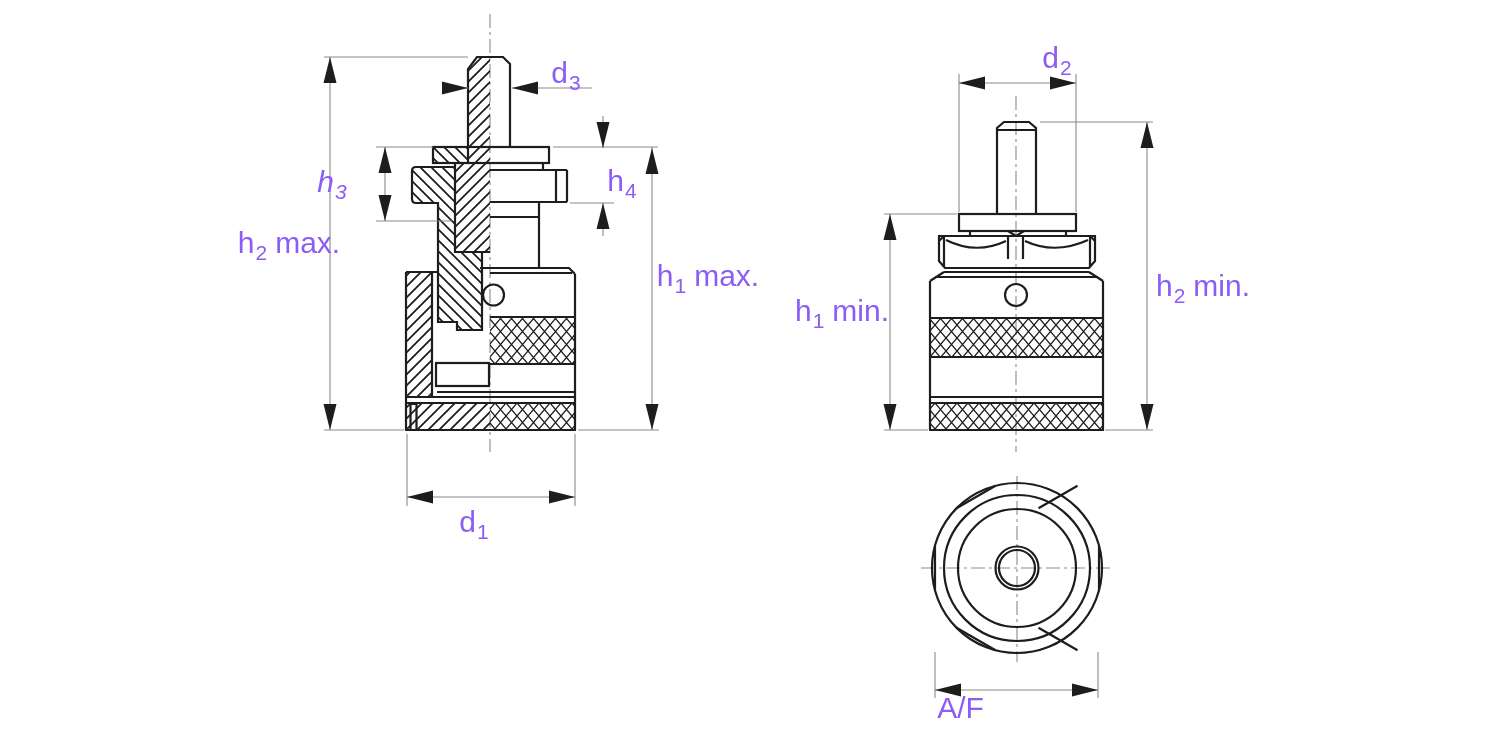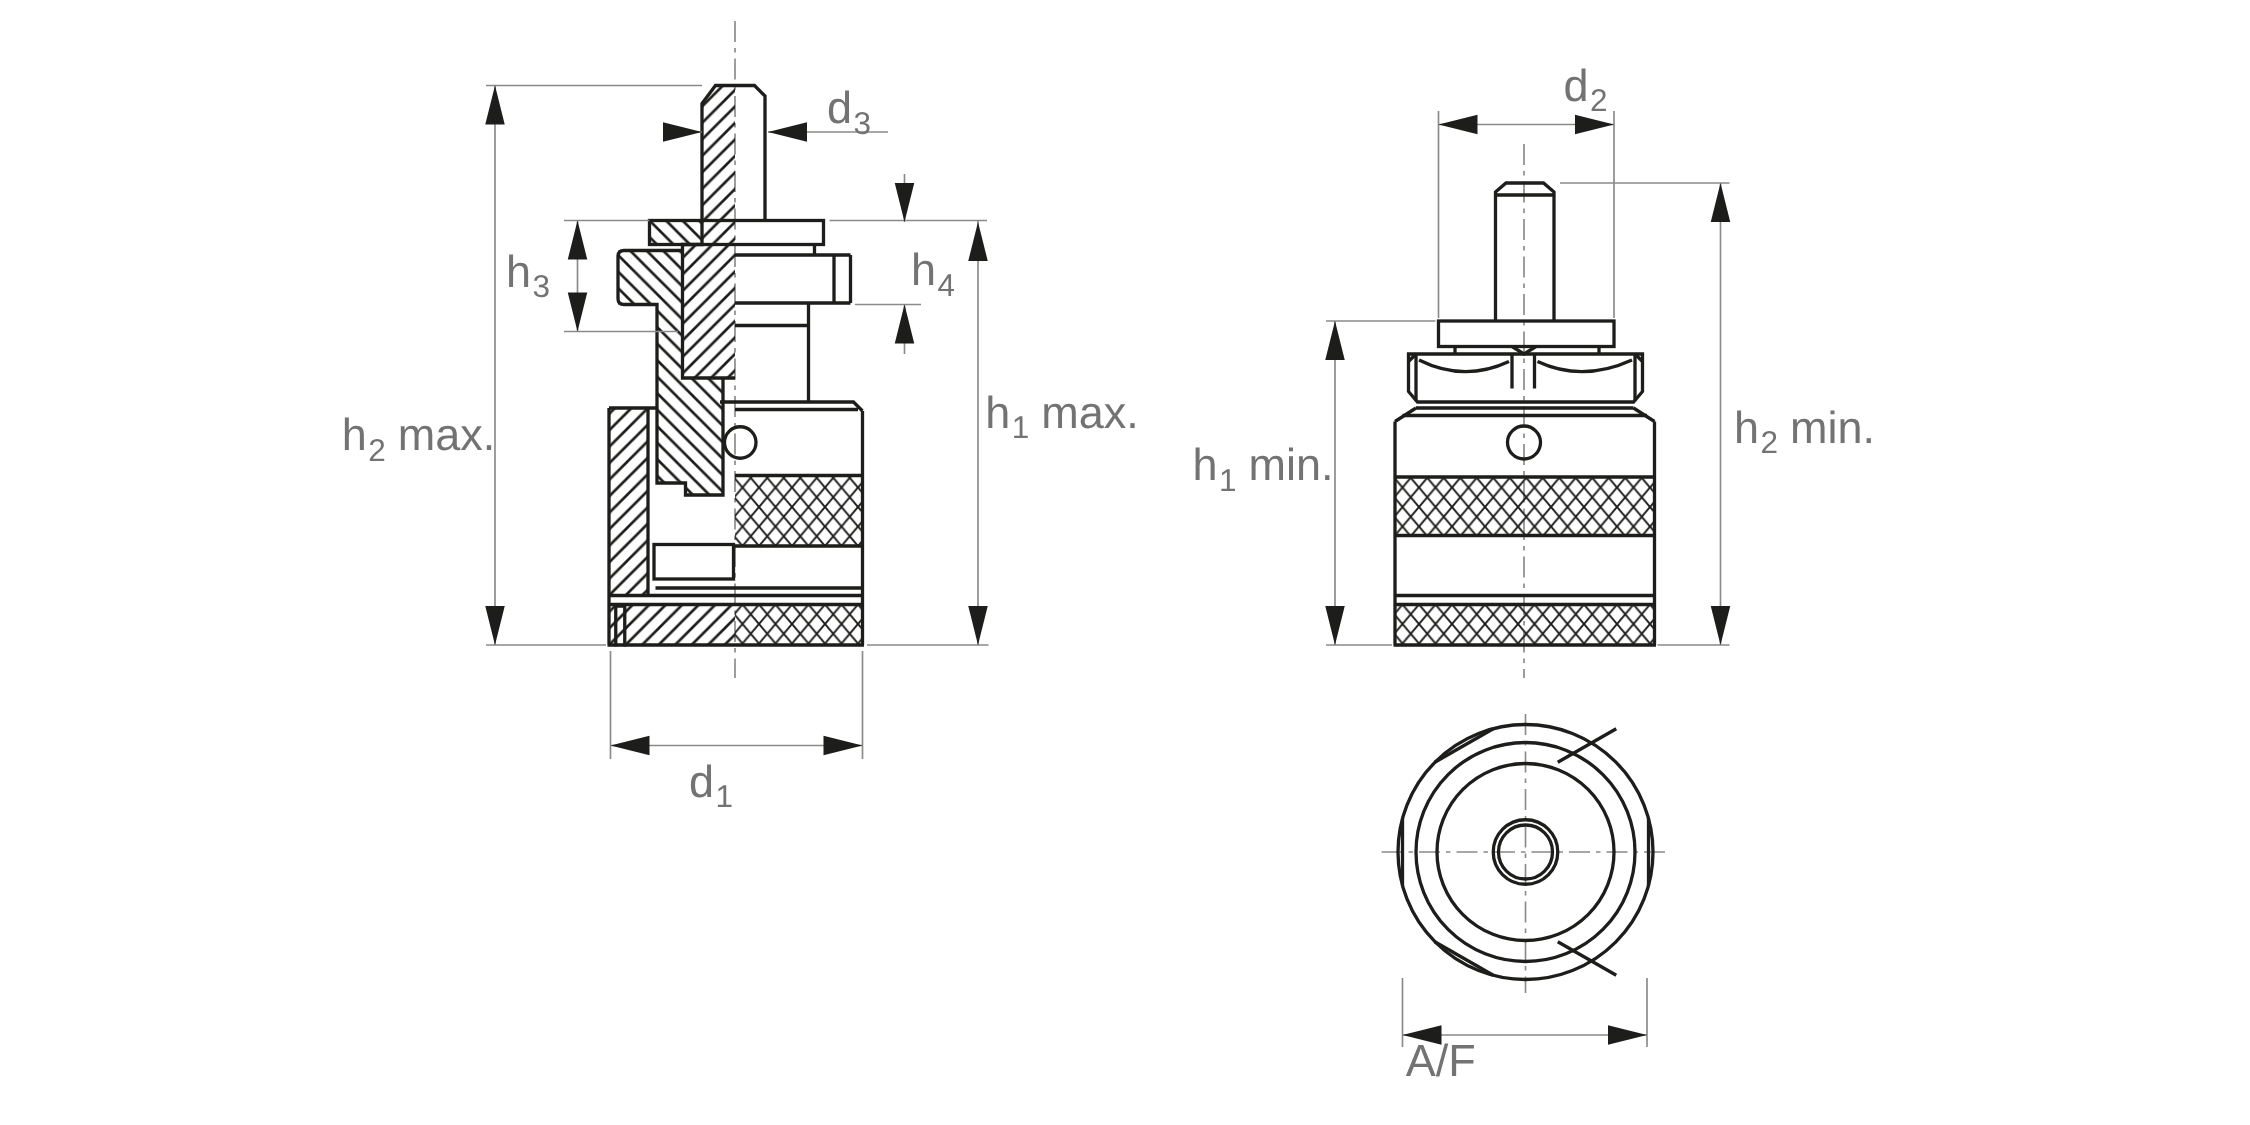--- a/index.html
+++ b/index.html
@@ -3,21 +3,21 @@
 <meta charset="utf-8">
 <style>
   html,body{margin:0;padding:0;background:#ffffff;}
   .stage{position:relative;width:1500px;height:750px;background:#ffffff;overflow:hidden;
          font-family:"Liberation Sans",sans-serif;}
   .stage svg{position:absolute;left:0;top:0;}
   .o{stroke:#1d1d1b;stroke-width:2.2;fill:none;stroke-linejoin:miter;stroke-linecap:butt;}
   .d{stroke:#8a8a8a;stroke-width:1.1;fill:none;}
   .cl{stroke:#8a8a8a;stroke-width:1.1;fill:none;stroke-dasharray:14 4 3 4;}
   .arr{fill:#1d1d1b;stroke:none;}
-  .dim-label{position:absolute;transform:translate(-50%,-50%);font-size:30px;color:#737373;
+  .dim-label{position:absolute;transform:translate(-50%,-50%);font-size:30px;color:#8b5cf6;
              white-space:nowrap;line-height:1;}
   .dim-label .sub{font-size:21px;position:relative;top:7px;margin-left:1px;}
   .dim-label .suffix{margin-left:8px;}
 </style>
 </head>
 <body>
 
 <div class="stage">
 
 <svg width="1500" height="750" viewBox="0 0 1500 750">
@@ -162,24 +162,24 @@
     <polygon class="arr" points="1147,122 1140.5,148 1153.5,148"></polygon>
     <polygon class="arr" points="1147,430 1140.5,404 1153.5,404"></polygon>
   </g>
   <g>
     <path class="d" d="M935,652 L935,698 M1098,652 L1098,698 M935,690 L1098,690"></path>
     <polygon class="arr" points="935,690 961,683.5 961,696.5"></polygon>
     <polygon class="arr" points="1098,690 1072,683.5 1072,696.5"></polygon>
   </g>
 </svg>
 
-<div class="dim-label" style="left:279px;top:243px;margin-top:48px;">
+<div class="dim-label" style="left:289px;top:243px;">
   <span class="main">h</span><span class="sub">2</span><span class="suffix">max.</span>
 </div>
-<div class="dim-label" style="left:356px;top:182px;">
+<div class="dim-label" style="left:336px;top:182px;font-style:italic;">
   <span class="main">h</span><span class="sub">3</span><span class="suffix"></span>
 </div>
 <div class="dim-label" style="left:570px;top:73px;">
   <span class="main">d</span><span class="sub">3</span><span class="suffix"></span>
 </div>
 <div class="dim-label" style="left:626px;top:181px;">
   <span class="main">h</span><span class="sub">4</span><span class="suffix"></span>
 </div>
 <div class="dim-label" style="left:708px;top:276px;text-align:center;">
   <span class="main">h</span><span class="sub">1</span><span class="suffix">max.</span>

